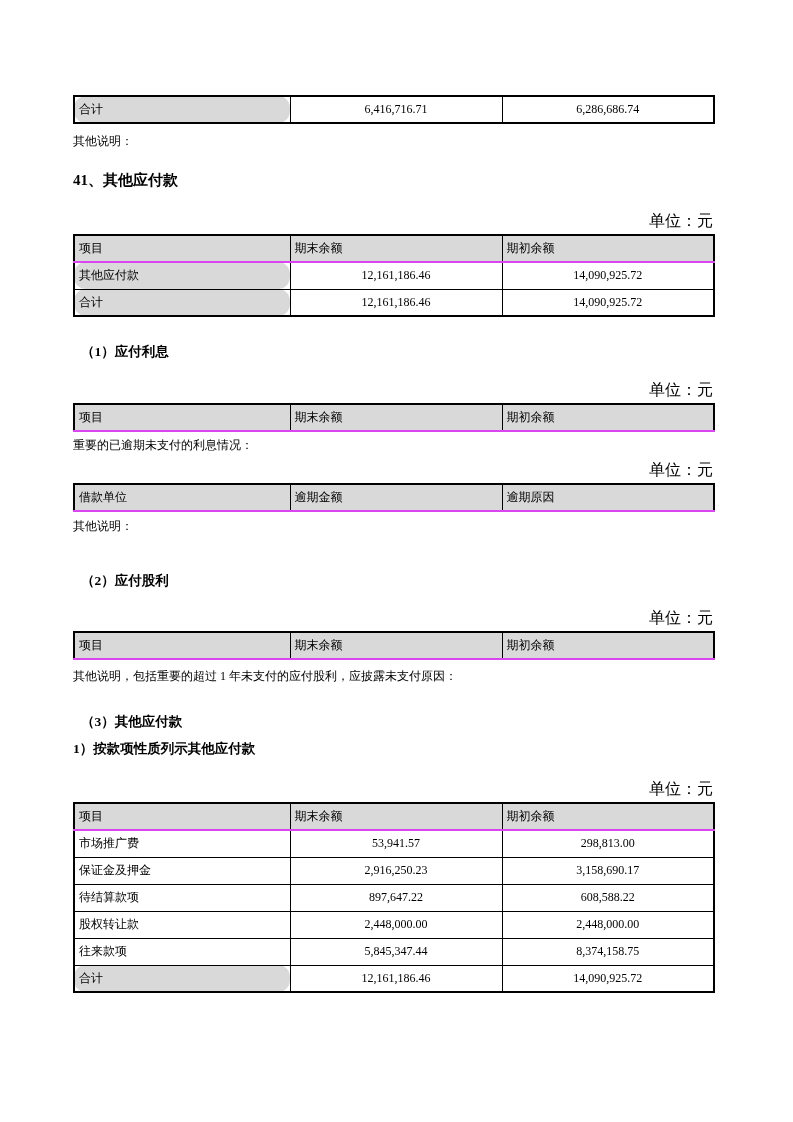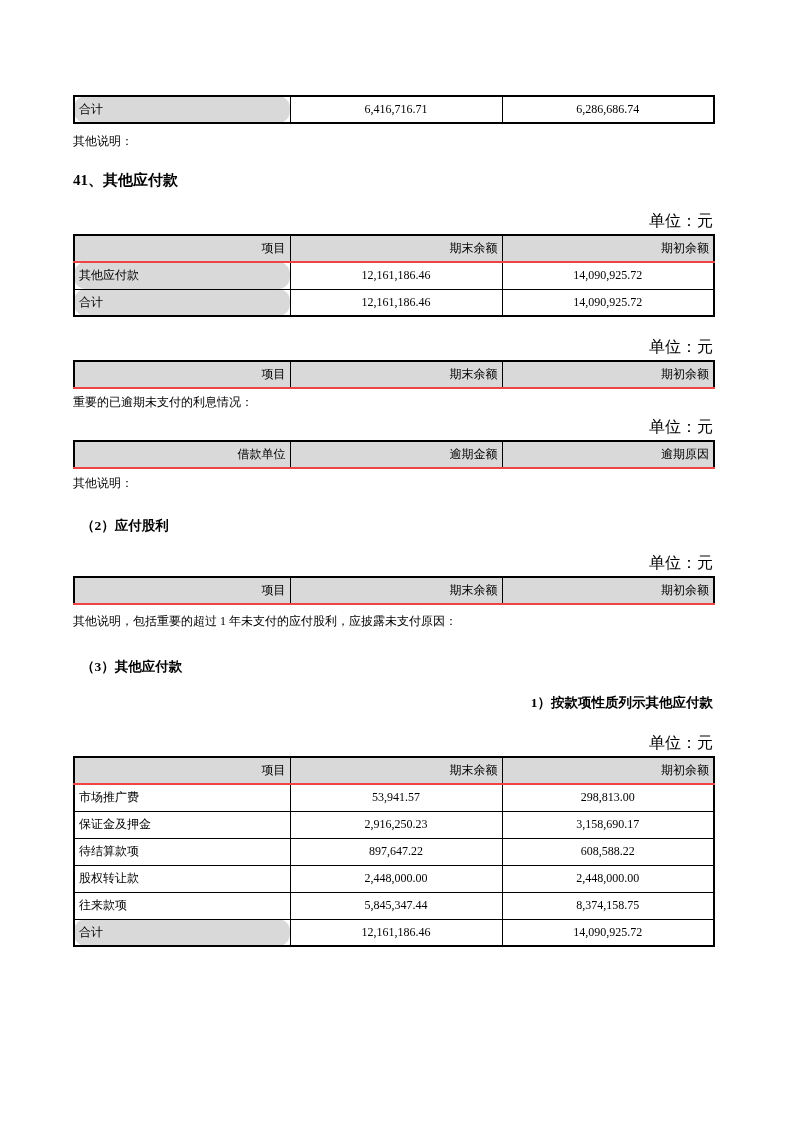--- a/index.html
+++ b/index.html
@@ -27,22 +27,22 @@
   table.fin-table th, table.fin-table td {
     border: 1px solid #000;
     height: 27px;
     padding: 0 4px;
     overflow: hidden;
     white-space: nowrap;
   }
   table.fin-table thead th {
     background: #d9d9d9;
     font-weight: normal;
-    text-align: right;
-    border-bottom: 2px solid #ef4444;
+    text-align: left;
+    border-bottom: 2px solid #d946ef;
   }
   td.label-cell { background: #d9d9d9; text-align: left; border-radius: 12px; }
   td.label-plain { background: #ffffff; text-align: left; }
   td.num-cell { background: #ffffff; text-align: center; }
 
   .note { font-size: 12px; line-height: 14px; }
   .unit-line {
     width: 640px;
     font-size: 16px; line-height: 12px;
     text-align: right;
@@ -54,25 +54,25 @@
 
   
   .mt-note1 { margin-top: 10px; }
   .mt-h41   { margin-top: 24px; }
   .mt-unit1 { margin-top: 26px; }
   .mt-h1    { margin-top: 26px; }
   .mt-unit2 { margin-top: 24px; }
   .mt-note2 { margin-top: 6px; }
   .mt-unit3 { margin-top: 12px; }
   .mt-note3 { margin-top: 7px; }
-  .mt-h2    { margin-top: 27px; }
+  .mt-h2    { margin-top: 39px; }
   .mt-unit4 { margin-top: 23px; }
   .mt-note4 { margin-top: 9px; }
   .mt-h3    { margin-top: 30px; }
-  .mt-h31   { margin-top: 19px; text-align: right; }
+  .mt-h31   { margin-top: 10px; }
   .mt-unit5 { margin-top: 26px; }
 </style>
 </head>
 <body>
 
 <div class="page">
   <div class="content">
 
     <table class="fin-table">
       <colgroup>
@@ -115,20 +115,21 @@
           <td class="num-cell">14,090,925.72</td>
         </tr>
         <tr>
           <td class="label-cell">合计</td>
           <td class="num-cell">12,161,186.46</td>
           <td class="num-cell">14,090,925.72</td>
         </tr>
       </tbody>
     </table>
 
+    <h3 class="h-sub mt-h1">（1）应付利息</h3>
 
     <div class="unit-line mt-unit2">单位：元</div>
 
     <table class="fin-table">
       <colgroup>
           <col style="width:216px">
           <col style="width:212px">
           <col style="width:212px">
         </colgroup>
       <thead>

